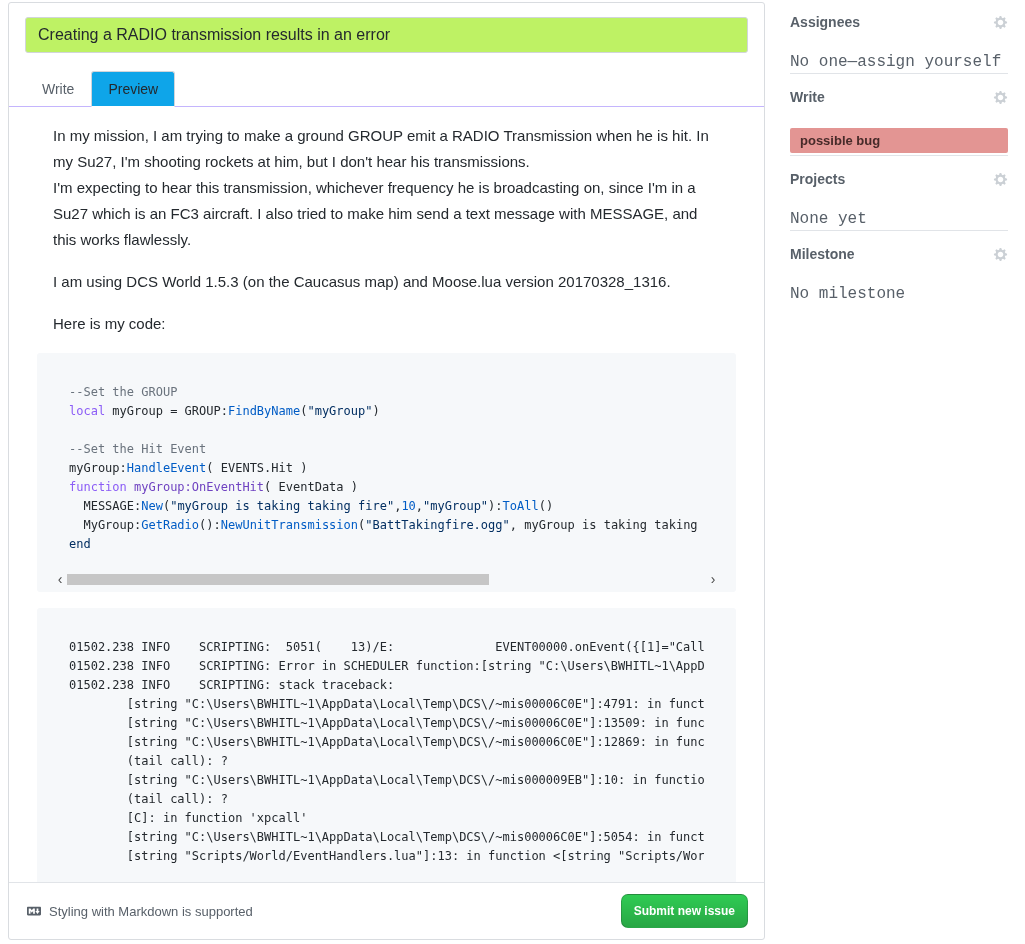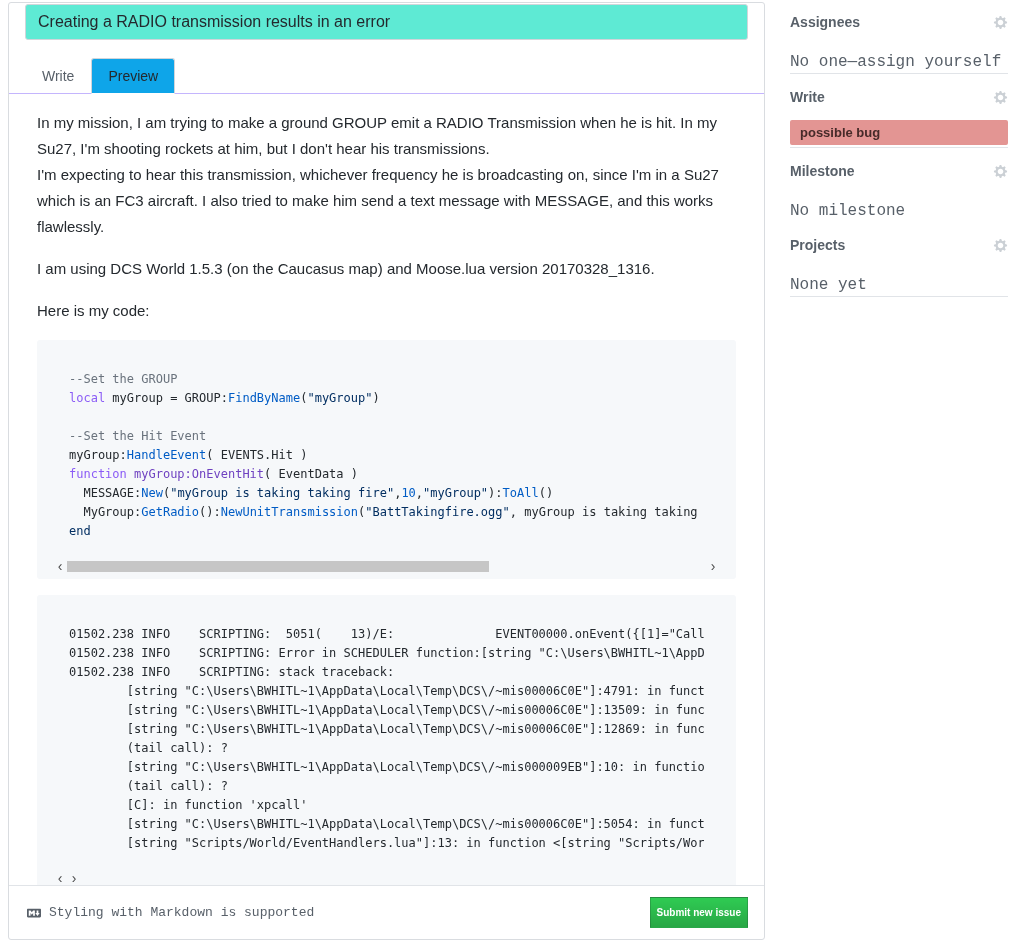--- a/index.html
+++ b/index.html
@@ -1,49 +1,49 @@
 <!DOCTYPE html>
 <html><head>
 <meta charset="utf-8">
 <style>
   html,body{margin:0;padding:0;background:#fff;}
   body{width:1025px;height:944px;position:relative;font-family:"Liberation Sans",sans-serif;color:#24292e;overflow:hidden;}
 
   
   .issue-panel{position:absolute;left:8px;top:2px;width:757px;height:938px;border:1px solid #d9dce0;border-radius:3px;background:#fff;box-sizing:border-box;display:flex;flex-direction:column;}
-  .title-input{margin:1px 16px 0;height:36px;background:#5eead4;border:1px solid #d1d5da;border-radius:3px;padding:0 12px;font-size:16px;color:#24292e;font-family:"Liberation Sans",sans-serif;box-sizing:border-box;width:calc(100% - 32px);outline:none;}
+  .title-input{margin:14px 16px 0;height:36px;background:#bef264;border:1px solid #d1d5da;border-radius:3px;padding:0 12px;font-size:16px;color:#24292e;font-family:"Liberation Sans",sans-serif;box-sizing:border-box;width:calc(100% - 32px);outline:none;}
   .tabnav{margin-top:18px;padding-left:16px;border-bottom:1px solid #c4b5fd;display:flex;}
   .tab{display:inline-block;padding:9px 16px;font-size:14px;color:#586069;cursor:pointer;border:1px solid transparent;margin-bottom:-1px;border-radius:3px 3px 0 0;}
   .tab.active{background:#0ea5e9;border:1px solid #d1d5da;border-bottom:1px solid #fff;color:#24292e;}
 
   .preview-body{padding:16px 28px 0;font-size:15px;line-height:26px;color:#24292e;flex:1;overflow:hidden;}
-  .preview-body p{margin:0 0 16px;}
+  .preview-body p{margin:0 16px 16px;}
 
   .code-block{background:#f6f8fa;border-radius:3px;margin:8px 0 16px;padding:14px 16px 4px;}
   .code{margin:16px;font-family:"DejaVu Sans Mono","Liberation Mono",monospace;font-size:12px;line-height:19px;color:#24292e;overflow:hidden;}
   .code div{white-space:pre;height:19px;overflow:hidden;}
   .tok-c{color:#6a737d}.tok-k{color:#8b5cf6}.tok-f{color:#005cc5}.tok-s{color:#032f62}.tok-n{color:#005cc5}.tok-p{color:#24292e}.tok-d{color:#6f42c1}
 
   .hscrollbar{display:flex;align-items:center;height:18px;margin-top:9px;}
   .sb-arrow{font-size:14px;color:#4a4a4a;width:14px;text-align:center;line-height:16px;user-select:none;cursor:pointer;}
   .sb-track{flex:1;height:12px;position:relative;}
   .sb-thumb{position:absolute;top:1px;height:11px;background:#c6c6c6;}
   .code-thumb{left:0;width:66%;}
 
   .panel-footer{border-top:1px solid #e1e4e8;padding:11px 16px;display:flex;align-items:center;justify-content:space-between;}
-  .md-note{display:flex;align-items:center;gap:6px;font-size:13px;color:#586069;cursor:pointer;font-family:Liberation Mono, monospace;}
-  .submit-btn{background:linear-gradient(-180deg,#2fcb53,#28a745);color:#fff;border:1px solid rgba(27,31,35,0.2);border-radius:0;font-size:10px;font-weight:700;padding:9px 6px;font-family:"Liberation Sans",sans-serif;cursor:pointer;}
+  .md-note{display:flex;align-items:center;gap:6px;font-size:13px;color:#586069;cursor:pointer;}
+  .submit-btn{background:linear-gradient(-180deg,#2fcb53,#28a745);color:#fff;border:1px solid rgba(27,31,35,0.2);border-radius:7px;font-size:12px;font-weight:700;padding:9px 12px;font-family:"Liberation Sans",sans-serif;cursor:pointer;}
 
   
   .sidebar{position:absolute;left:790px;top:14px;width:218px;}
   .sb-section{border-bottom:1px solid #e1e4e8;padding-bottom:2px;margin-bottom:15px;}
   .sb-section.last{border-bottom:none;}
   .sb-head{display:flex;justify-content:space-between;align-items:center;font-size:14px;font-weight:600;color:#586069;cursor:pointer;}
   .sb-body{margin-top:23px;font-size:16px;color:#586069;font-family:Liberation Mono, monospace;}
-  .label-chip{margin-top:15px;background:#e39593;color:#472a29;font-size:13px;font-weight:600;padding:5px 10px;border-radius:2px;cursor:pointer;}
+  .label-chip{margin-top:23px;background:#e39593;color:#472a29;font-size:13px;font-weight:600;padding:5px 10px;border-radius:2px;cursor:pointer;}
   .gear{width:15px;height:15px;fill:#cbd0d5;}
   .md-icon{width:18px;height:14px;fill:#586069;}
 </style>
 </head>
 <body>
 
 <div class="issue-panel">
 
   <input class="title-input" type="text" value="Creating a RADIO transmission results in an error" style="">
 
@@ -105,33 +105,33 @@
   <div class="sb-section">
     <div class="sb-head">
       <span>Write</span>
       <svg class="gear" viewBox="0 0 14 16">
           <path d="M14 8.77v-1.6l-1.94-.64-.45-1.09.88-1.84-1.13-1.13-1.81.91-1.09-.45-.69-1.92h-1.6l-.63 1.94-1.11.45-1.84-.88-1.13 1.13.9 1.81-.45 1.09L0 7.23v1.59l1.94.64.45 1.09-.88 1.84 1.13 1.13 1.81-.91 1.09.45.69 1.92h1.59l.63-1.94 1.11-.45 1.84.88 1.13-1.13-.92-1.81.47-1.09L14 8.75v.02zM7 11c-1.66 0-3-1.34-3-3s1.34-3 3-3 3 1.34 3 3-1.34 3-3 3z"></path>
         </svg>
     </div>
     <div class="label-chip">possible bug</div>
   </div>
 
+  <div class="sb-section">
+    <div class="sb-head">
+      <span>Projects</span>
+      <svg class="gear" viewBox="0 0 14 16">
+          <path d="M14 8.77v-1.6l-1.94-.64-.45-1.09.88-1.84-1.13-1.13-1.81.91-1.09-.45-.69-1.92h-1.6l-.63 1.94-1.11.45-1.84-.88-1.13 1.13.9 1.81-.45 1.09L0 7.23v1.59l1.94.64.45 1.09-.88 1.84 1.13 1.13 1.81-.91 1.09.45.69 1.92h1.59l.63-1.94 1.11-.45 1.84.88 1.13-1.13-.92-1.81.47-1.09L14 8.75v.02zM7 11c-1.66 0-3-1.34-3-3s1.34-3 3-3 3 1.34 3 3-1.34 3-3 3z"></path>
+        </svg>
+    </div>
+    <div class="sb-body">None yet</div>
+  </div>
+
   <div class="sb-section last">
     <div class="sb-head">
       <span>Milestone</span>
       <svg class="gear" viewBox="0 0 14 16">
           <path d="M14 8.77v-1.6l-1.94-.64-.45-1.09.88-1.84-1.13-1.13-1.81.91-1.09-.45-.69-1.92h-1.6l-.63 1.94-1.11.45-1.84-.88-1.13 1.13.9 1.81-.45 1.09L0 7.23v1.59l1.94.64.45 1.09-.88 1.84 1.13 1.13 1.81-.91 1.09.45.69 1.92h1.59l.63-1.94 1.11-.45 1.84.88 1.13-1.13-.92-1.81.47-1.09L14 8.75v.02zM7 11c-1.66 0-3-1.34-3-3s1.34-3 3-3 3 1.34 3 3-1.34 3-3 3z"></path>
         </svg>
     </div>
     <div class="sb-body">No milestone</div>
   </div>
 
-  <div class="sb-section">
-    <div class="sb-head">
-      <span>Projects</span>
-      <svg class="gear" viewBox="0 0 14 16">
-          <path d="M14 8.77v-1.6l-1.94-.64-.45-1.09.88-1.84-1.13-1.13-1.81.91-1.09-.45-.69-1.92h-1.6l-.63 1.94-1.11.45-1.84-.88-1.13 1.13.9 1.81-.45 1.09L0 7.23v1.59l1.94.64.45 1.09-.88 1.84 1.13 1.13 1.81-.91 1.09.45.69 1.92h1.59l.63-1.94 1.11-.45 1.84.88 1.13-1.13-.92-1.81.47-1.09L14 8.75v.02zM7 11c-1.66 0-3-1.34-3-3s1.34-3 3-3 3 1.34 3 3-1.34 3-3 3z"></path>
-        </svg>
-    </div>
-    <div class="sb-body">None yet</div>
-  </div>
-
 </div>
 
 </body></html>

